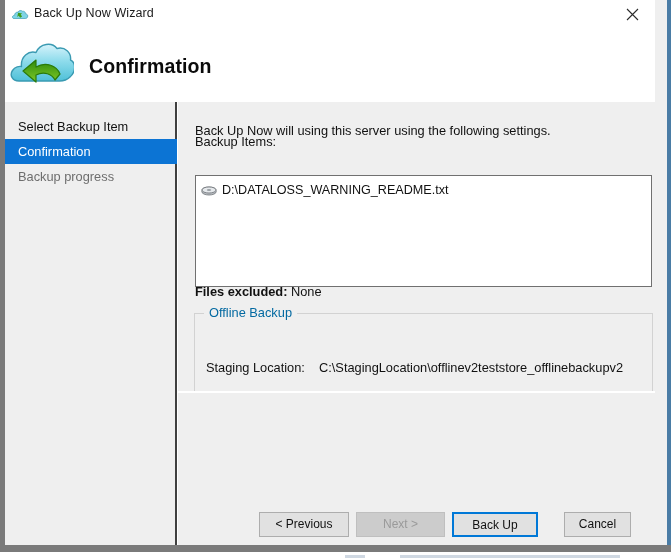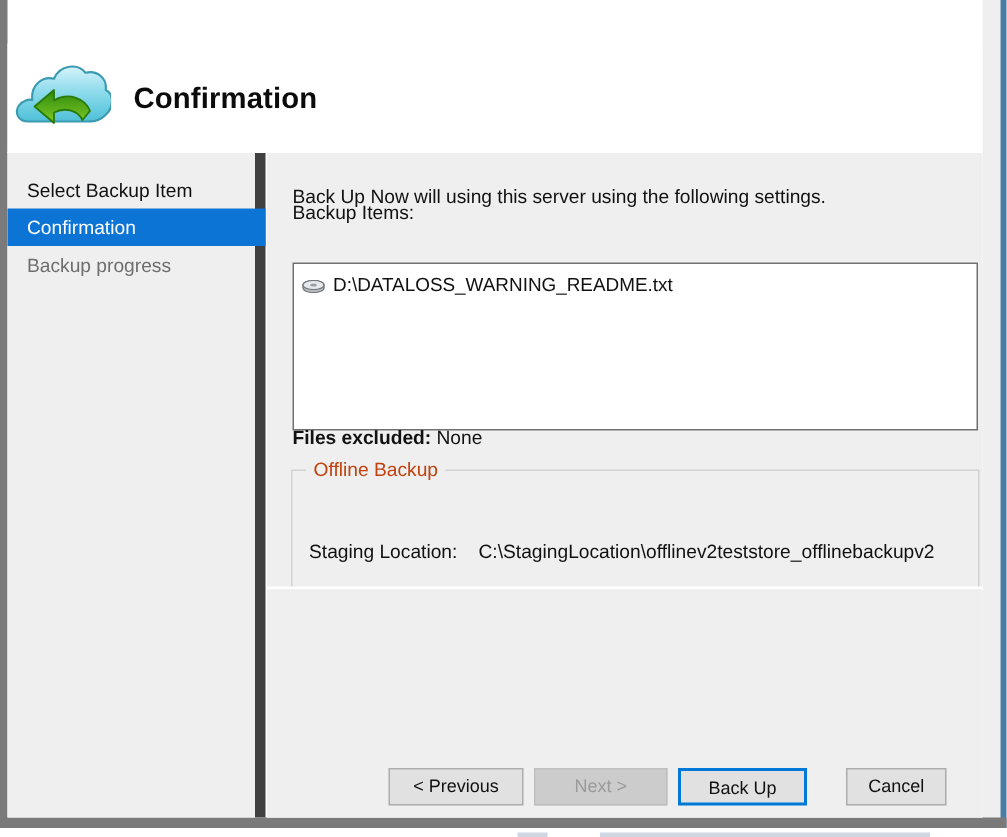--- a/index.html
+++ b/index.html
@@ -126,21 +126,21 @@
     background: #ffffff;
   }
 
   
   #sidebar {
     position: absolute;
     left: 5px; top: 102px;
     width: 172px;
     height: 443px;
     background: #efefef;
-    border-right: 7px solid #404040;
+    border-right: 2px solid #404040;
     box-sizing: border-box;
   }
   .nav-item {
     position: absolute;
     left: 0;
     width: 172px;
     height: 25px;
     font-size: 12.8px;
     padding-left: 13px;
     box-sizing: border-box;
@@ -199,21 +199,21 @@
     height: 91px;
     border: 1px solid #d2d2d2;
     box-sizing: border-box;
   }
   #offline-group-label {
     position: absolute;
     left: 26px; top: 203px;
     padding: 0 5px;
     background: #efefef;
     font-size: 12.8px;
-    color: #c2410c;
+    color: #0369a1;
     white-space: nowrap;
   }
 
   
   #footer-rule {
     position: absolute;
     left: 178px; top: 391px;
     width: 477px;
     height: 2px;
     background: #ffffff;
@@ -257,20 +257,35 @@
 <div id="window">
 
   <div class="frame-left"></div>
   <div class="frame-right-gray"></div>
   <div class="frame-right-accent"></div>
   <div class="frame-bottom"></div>
   <div class="frame-below"></div>
   <div class="ghost-line" style="left:345px;width:20px;"></div>
   <div class="ghost-line" style="left:400px;width:220px;"></div>
 
+  <div id="titlebar">
+    <span id="titlebar-icon">
+      <svg width="17" height="15" viewBox="0 0 17 15">
+        <path d="M2 11.5 C0.4 11.5 0 10.2 0.6 9.3 C1.1 8.5 2.2 8.3 2.6 8.4 C2.5 6.3 4.2 4.9 6 5.1 C6.9 3.3 9.3 3 10.6 4.3 C12.2 3.9 13.6 5.2 13.4 6.7 C15.2 6.9 16.2 8.4 15.6 10 C15.2 11 14.2 11.5 13.3 11.5 Z" fill="#7fd4e6"></path>
+        <path d="M2 11.5 C0.4 11.5 0 10.2 0.6 9.3 C1.1 8.5 2.2 8.3 2.6 8.4 C2.5 6.3 4.2 4.9 6 5.1 C6.9 3.3 9.3 3 10.6 4.3 C12.2 3.9 13.6 5.2 13.4 6.7 C15.2 6.9 16.2 8.4 15.6 10 C15.2 11 14.2 11.5 13.3 11.5 Z" fill="none" stroke="#3e9db5" stroke-width=".7"></path>
+        <path d="M6.4 10.6 L6.4 8.2 L4.6 8.2 L7.6 5.4 L10.6 8.2 L8.8 8.2 L8.8 10.6 Z" fill="#3f9e1a" transform="rotate(-35 7.6 8)"></path>
+      </svg>
+    </span>
+    <span id="titlebar-text">Back Up Now Wizard</span>
+    <div id="close-button">
+      <svg width="13" height="13" viewBox="0 0 13 13">
+        <path d="M1 1 L12 12 M12 1 L1 12" stroke="#2b2b2b" stroke-width="1.1" fill="none"></path>
+      </svg>
+    </div>
+  </div>
 
   <div id="header">
     <span id="header-icon">
       <svg width="64" height="56" viewBox="0 0 64 56">
         <defs>
           <linearGradient id="cg" x1="0" y1="0" x2="0" y2="1">
             <stop offset="0" stop-color="#d6f3fb"></stop>
             <stop offset="0.45" stop-color="#8fdcec"></stop>
             <stop offset="1" stop-color="#4fc0d8"></stop>
           </linearGradient>

